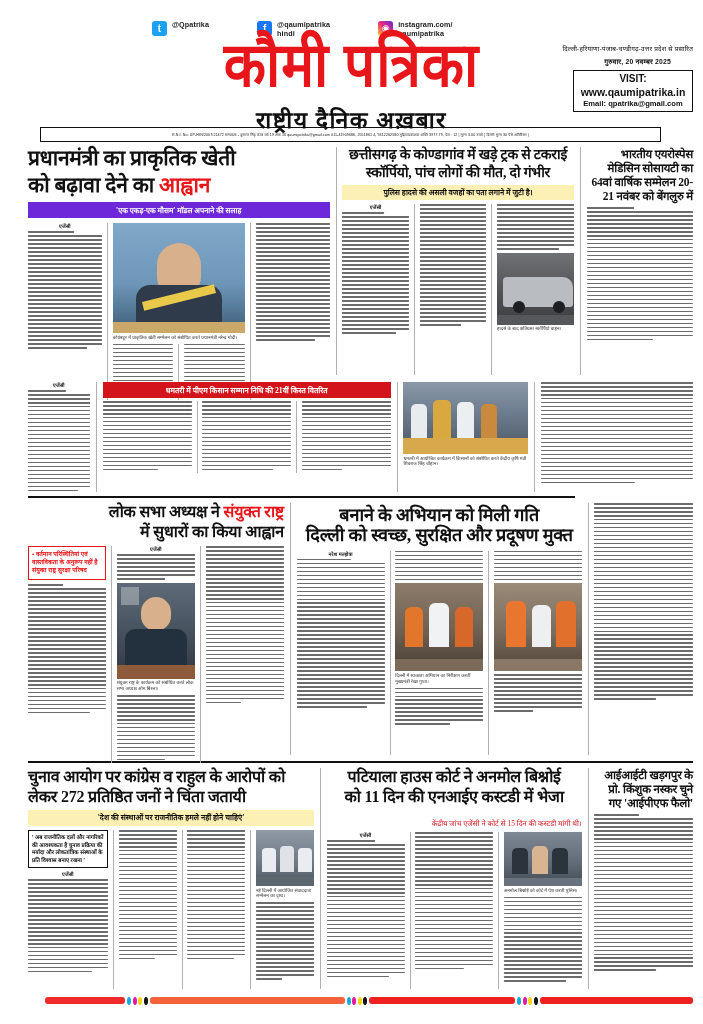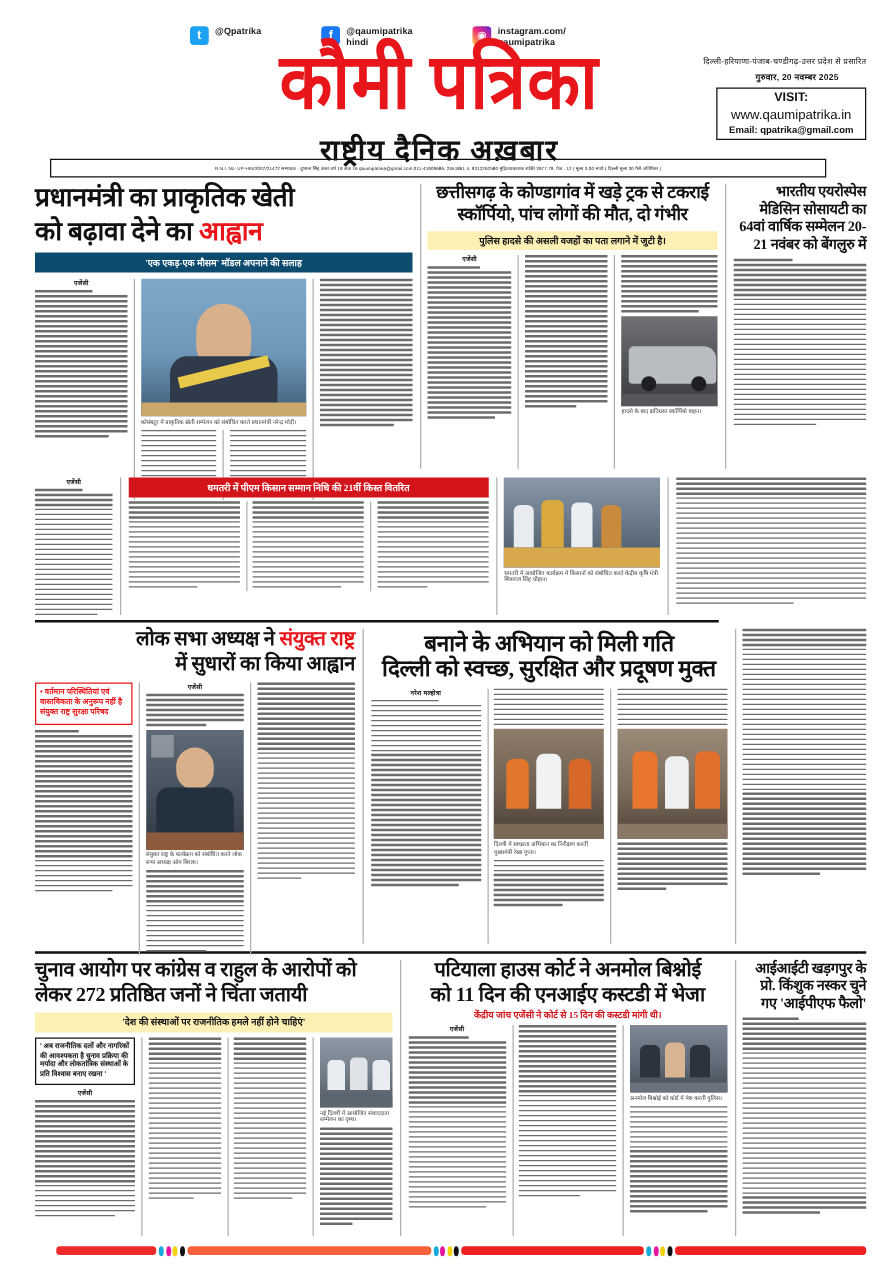--- a/index.html
+++ b/index.html
@@ -52,21 +52,21 @@
   .date-line {
     position: absolute; right: 32px; top: 57px;
     font-size: 6.8px; color: #111; font-weight: bold; letter-spacing: .2px; white-space: nowrap;
   }
   .visit-box {
     position: absolute; right: 10px; top: 70px;
     width: 120px; border: 1.4px solid #111; padding: 2px 3px 3px;
     text-align: center; background: #fff;
   }
   .visit-box .v1 { font-size: 10px; font-weight: bold; color: #111; line-height: 1.25; }
-  .visit-box .v2 { font-size: 10.5px; font-weight: normal; color: #111; line-height: 1.25; }
+  .visit-box .v2 { font-size: 10.5px; font-weight: bold; color: #111; line-height: 1.25; }
   .visit-box .v3 { font-size: 7.6px; font-weight: bold; color: #111; line-height: 1.3; }
 
   .rni-bar {
     position: absolute; left: 40px; right: 42px; top: 127px;
     border: 1.2px solid #111; height: 15px;
     display: flex; align-items: center; justify-content: center; overflow: hidden;
   }
   .rni-text { font-size: 3.6px; color: #111; white-space: nowrap; letter-spacing: .1px; }
 
   
@@ -85,21 +85,21 @@
   .hl-m  { font-size: 16px; }
   .hl-s  { font-size: 14px; }
   .hl-c  { font-size: 11.5px; line-height: 1.22; text-align: right; }
 
   .subhead-yellow {
     background: #fdf0b4; text-align: center; font-weight: bold;
     font-size: 7.6px; color: #111; padding: 3px 4px; line-height: 1.3;
     font-family: "Liberation Serif", "DejaVu Serif", serif;
   }
   .subhead-blue {
-    background: #0c4a6e; color: #fff; text-align: center; font-weight: bold;
+    background: #6d28d9; color: #fff; text-align: center; font-weight: bold;
     font-size: 7.4px; padding: 3px 4px;
     font-family: "Liberation Serif", "DejaVu Serif", serif;
   }
   .subhead-red {
     background: #d3141b; color: #fff; text-align: center; font-weight: bold;
     font-size: 7.6px; padding: 3px 5px;
     font-family: "Liberation Serif", "DejaVu Serif", serif;
   }
   .banner-yellow {
     background: #f7dfa0; text-align: center;
@@ -1093,21 +1093,21 @@
               </div>
           </div>
         </div>
       </div>
 
       <div class="divider-v"></div>
 
       <div class="col" style="width:255px;">
         <div class="hl hl-m" style="text-align:center;">पटियाला हाउस कोर्ट ने अनमोल बिश्नोई</div>
         <div class="hl hl-m" style="text-align:center; margin-top:2px;">को 11 दिन की एनआईए कस्टडी में भेजा</div>
-        <div style="text-align:center; margin-top:0; font-size:7.4px; font-weight:bold; color:#d3141b; font-family:'Liberation Serif',serif;">केंद्रीय जांच एजेंसी ने कोर्ट से 15 दिन की कस्टडी मांगी थी।</div>
+        <div style="text-align:right; margin-top:12px; font-size:7.4px; font-weight:normal; color:#d3141b; font-family:'Liberation Serif',serif;">केंद्रीय जांच एजेंसी ने कोर्ट से 15 दिन की कस्टडी मांगी थी।</div>
 
         <div style="display:flex; gap:5px; margin-top:4px; flex:1;">
           <div style="flex:1;">
             <div class="byline">एजेंसी</div>
             <div class="btext">
                 <div class="ln s62"></div>
                 <div class="ln"></div>
                 <div class="ln"></div>
                 <div class="ln"></div>
                 <div class="ln"></div>

